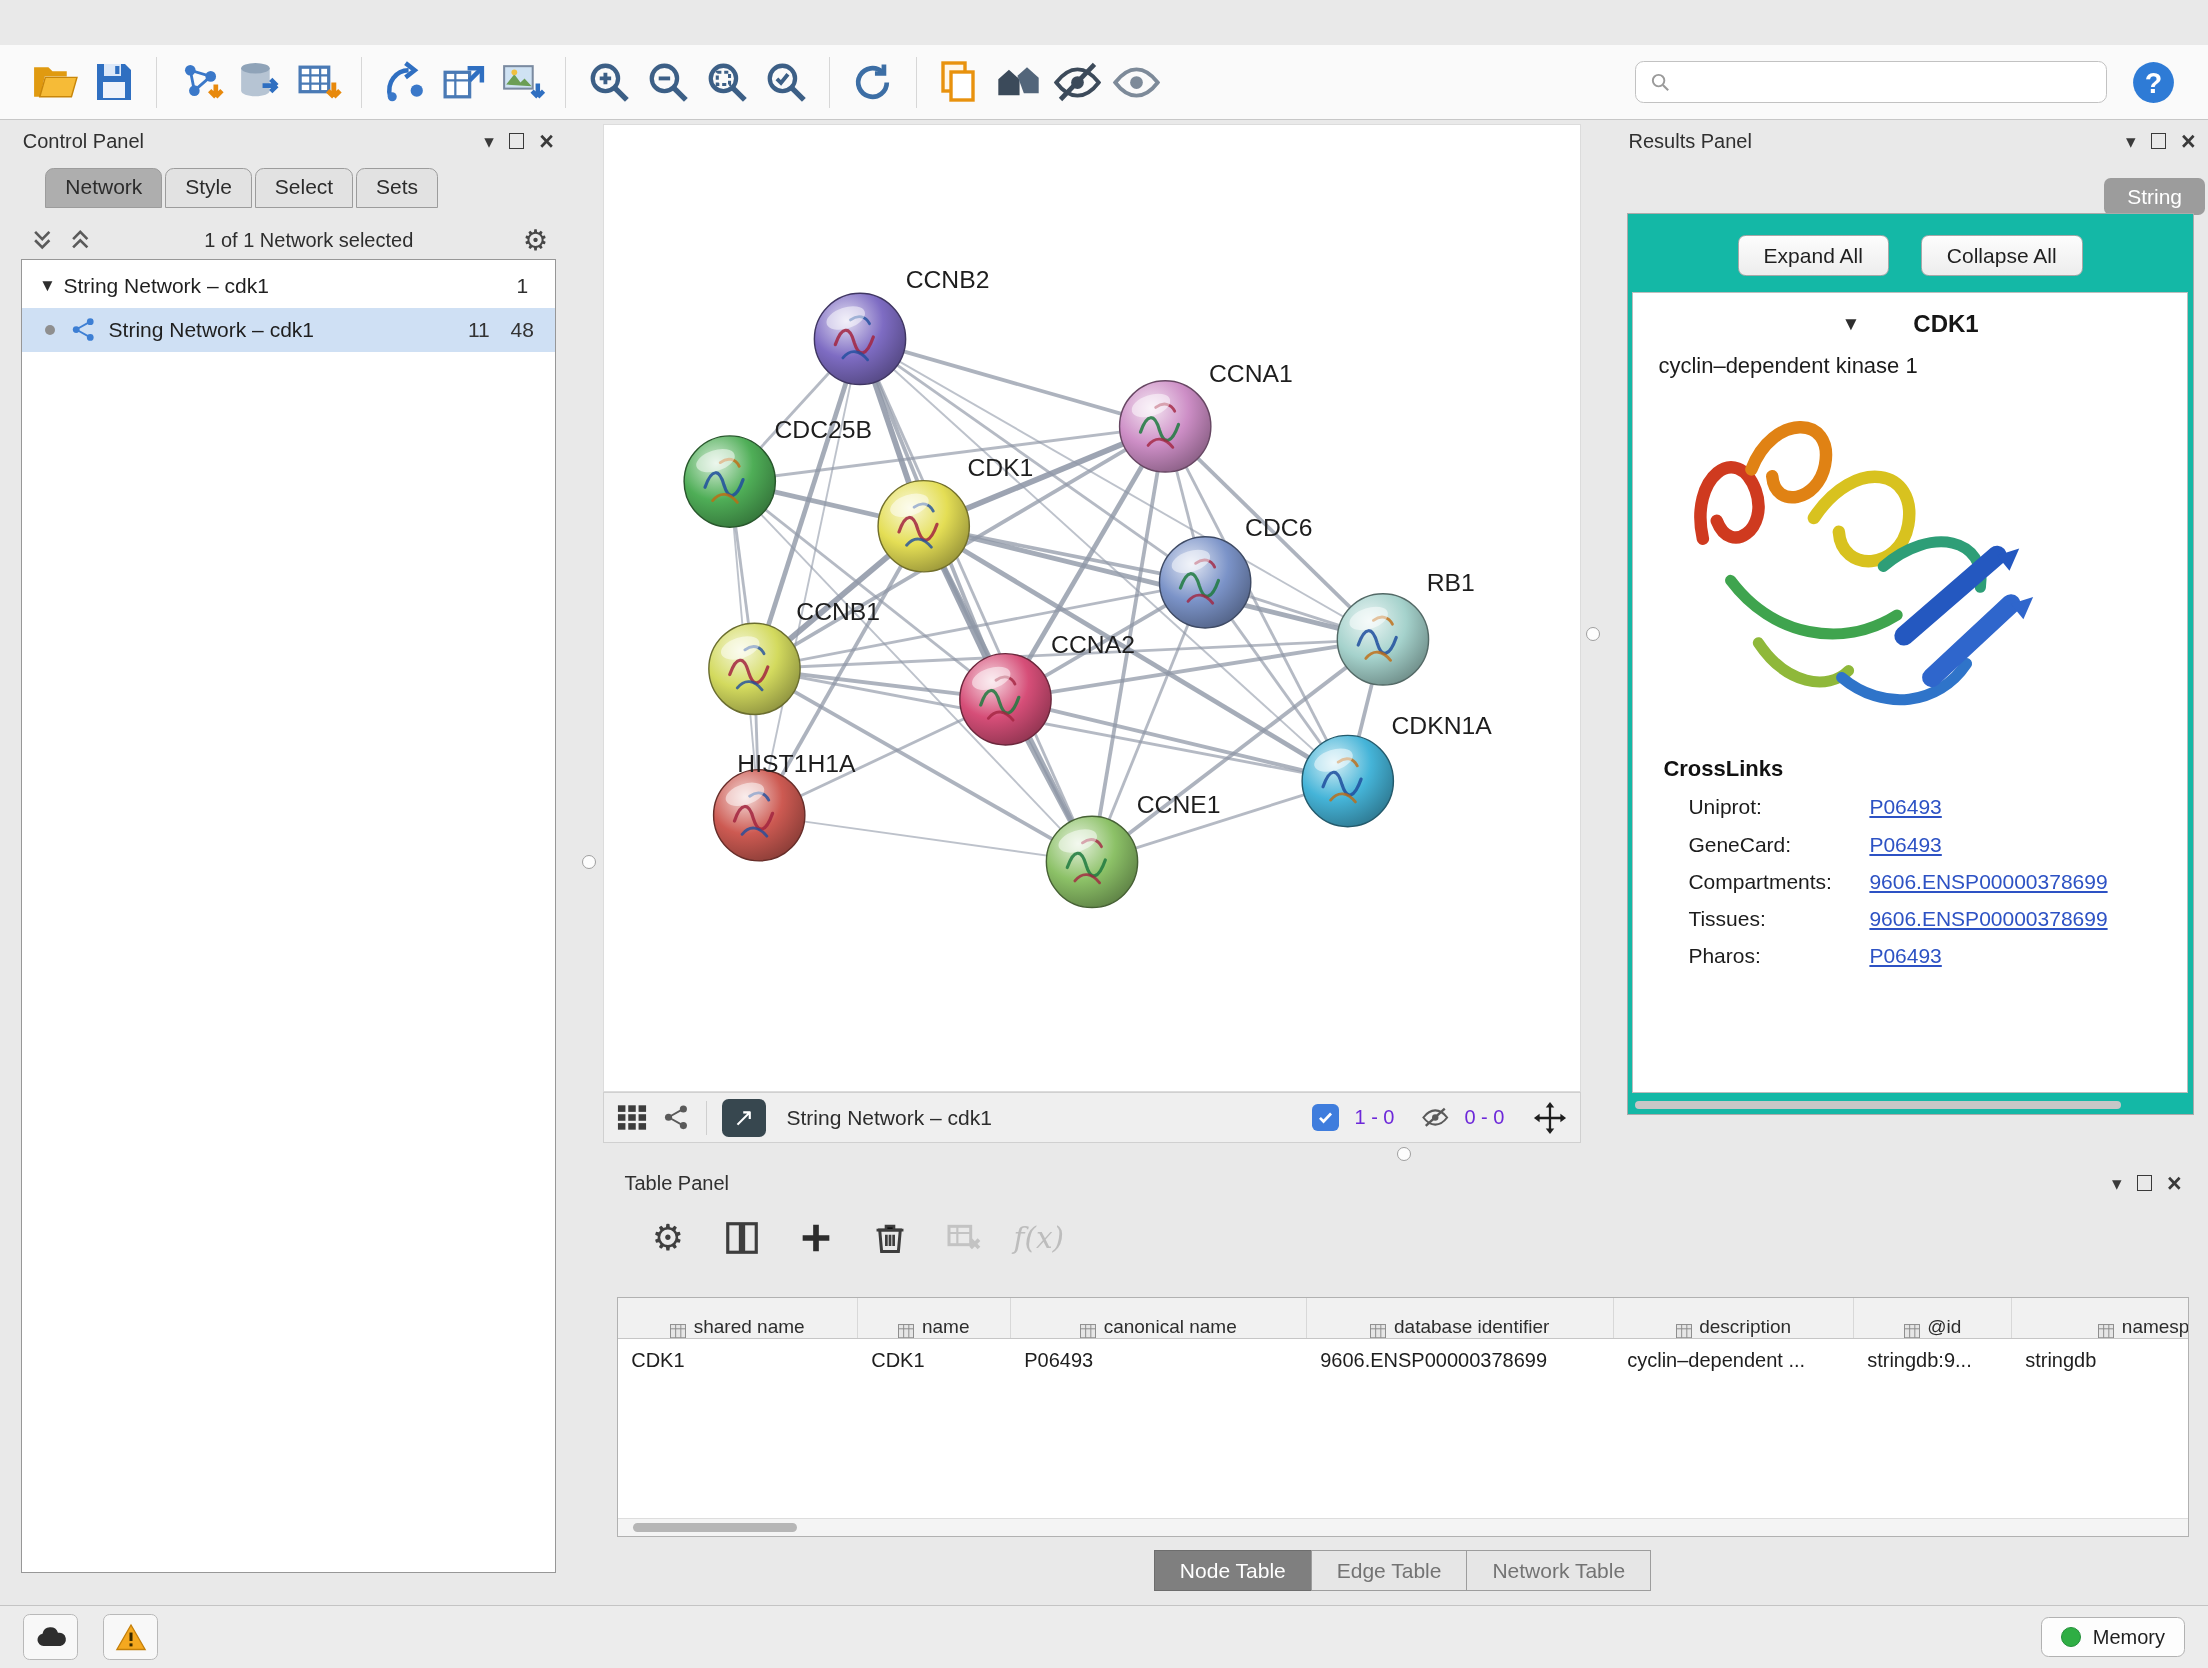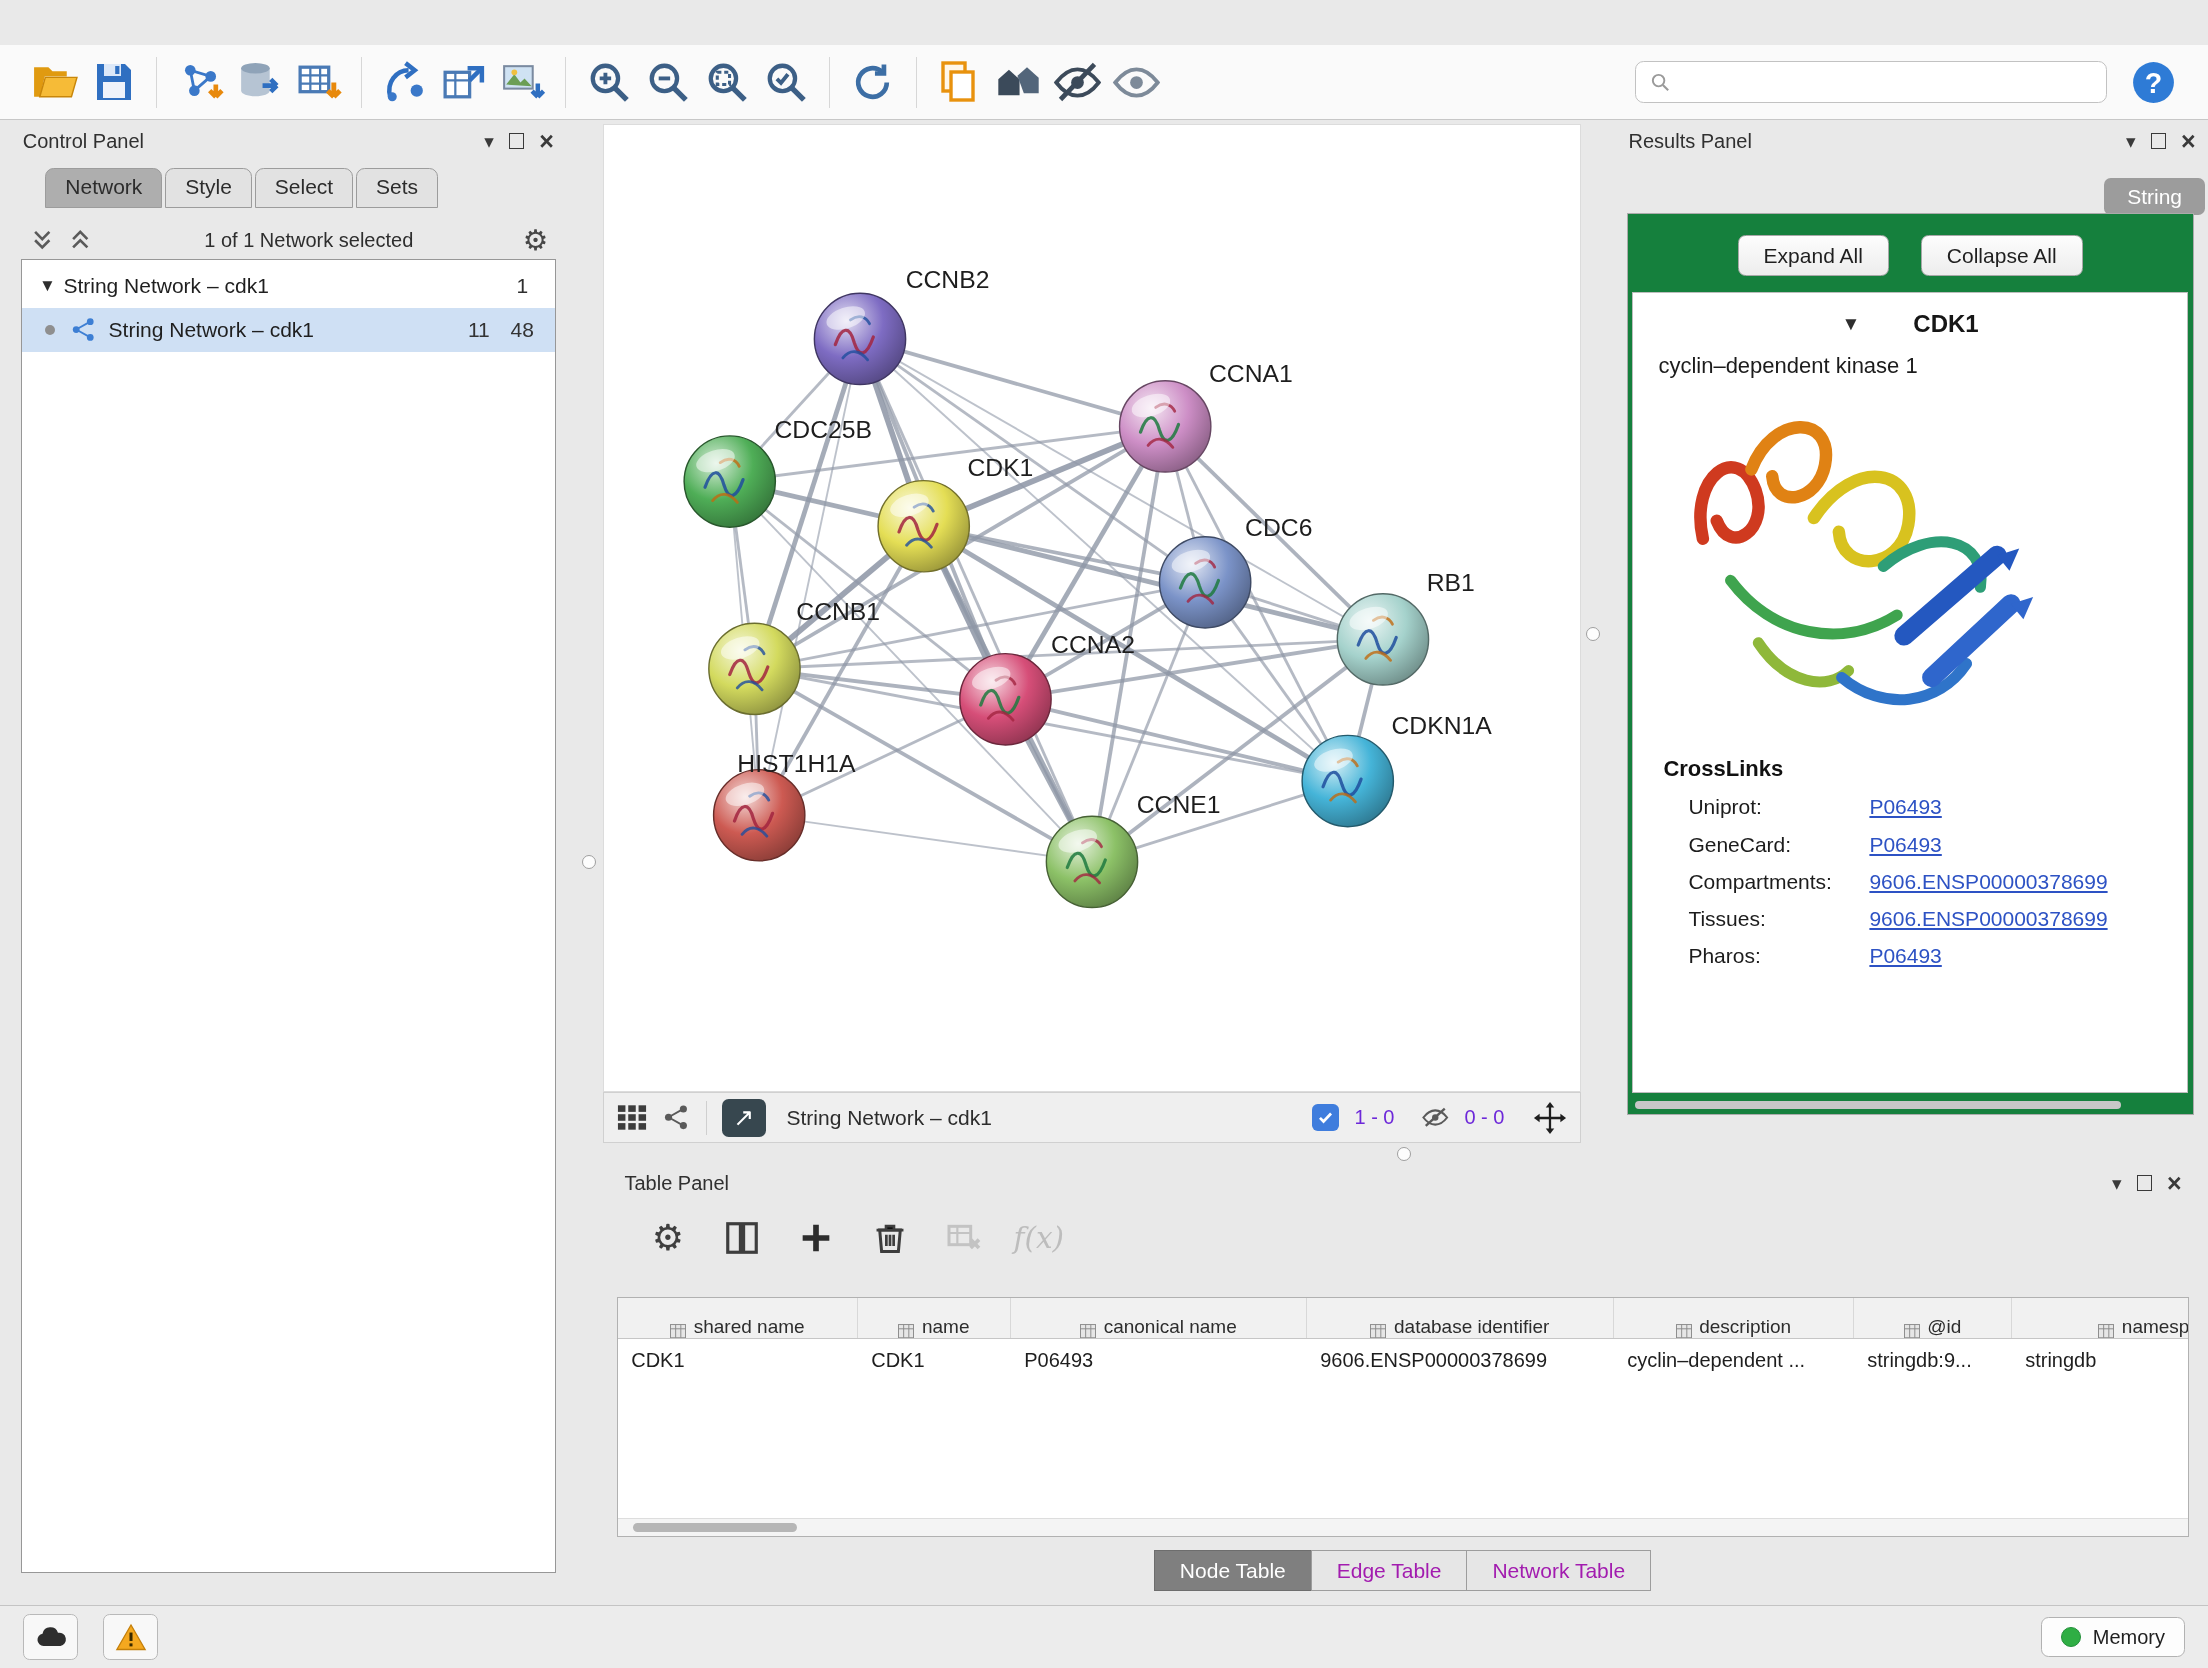--- a/index.html
+++ b/index.html
@@ -43,21 +43,21 @@
   .nf-sep{width:1px;height:34px;background:#cfcfcf;}
   .nf-dark-btn{width:44px;height:38px;border-radius:6.7px;background:#37474f;color:#fff;display:flex;align-items:center;justify-content:center;font-size:25px;}
   .nf-title{margin-left:5.7px;}
   .nf-right{margin-left:auto;display:flex;align-items:center;gap:15px;color:#6d28d9;font-size:20px;text-align:center;}
   .nf-check{width:27.6px;height:27.6px;border-radius:5.7px;background:#3f7ddd;display:flex;align-items:center;justify-content:center;}
   .split-dot{position:absolute;width:12.4px;height:12.4px;border-radius:50%;background:#fdfdfd;border:1px solid #9f9f9f;}
   
   .results-panel{position:absolute;left:1619px;top:124px;width:586px;height:991px;}
   .rp-badge-row{display:flex;justify-content:flex-end;margin-top:20px;}
   .rp-badge{background:#9c9c9c;color:#fff;font-size:21px;padding:6.7px 23px;border-radius:6.7px;}
-  .rp-box{position:absolute;left:7.6px;right:11.4px;top:89px;bottom:0;border:1px solid #ababab;background:#15803d;}
+  .rp-box{position:absolute;left:7.6px;right:11.4px;top:89px;bottom:0;border:1px solid #ababab;background:#14b8a6;}
   .rp-buttons{display:flex;justify-content:center;gap:32px;padding:21px 0 19px;}
   .rp-btn{font-size:21px;color:#1f1f1f;background:linear-gradient(#fdfdfd,#ededed);border:1px solid #a8a8a8;border-radius:7.6px;padding:7.6px 25px;}
   .cdk-box{position:absolute;left:4.8px;right:4.8px;top:78px;bottom:21px;background:#fff;border:1px solid #bdbdbd;overflow:hidden;}
   .cdk-head{display:flex;align-items:center;justify-content:center;gap:53px;margin-top:17px;font-size:24px;font-weight:bold;color:#161616;}
   .cdk-arrow{font-size:19px;font-weight:normal;color:#2e2e2e;}
   .cdk-desc{margin:15px 0 0 25px;font-size:22px;color:#1c1c1c;}
   .protein-wrap{margin:21px 0 0 42px;}
   .cl-title{margin:23px 0 0 30px;font-size:22px;font-weight:bold;color:#111;}
   .cl-row{display:flex;margin:13.3px 0 0 55px;font-size:21px;}
   .cl-label{width:181px;color:#1c1c1c;}
@@ -69,21 +69,21 @@
   .tp-tool{width:49px;height:49px;display:flex;align-items:center;justify-content:center;}
   .fx{font-family:"DejaVu Serif",serif;font-style:italic;color:#bdbdbd;font-size:29.5px;}
   .tbl-box{position:absolute;left:1.9px;right:1.9px;top:131px;height:238px;background:#fff;border:1px solid #b1b1b1;overflow:hidden;}
   .thead{display:flex;background:#f1f1f1;border-bottom:1px solid #c6c6c6;height:40px;width:1902px;}
   .th{display:flex;align-items:flex-end;justify-content:center;gap:7.6px;font-size:19px;color:#2d2d2d;border-right:1px solid #d8d8d8;box-sizing:border-box;flex:0 0 auto;overflow:hidden;white-space:nowrap;}
   .trow{display:flex;height:42px;width:1902px;}
   .td{display:flex;align-items:center;font-size:20px;color:#1e1e1e;padding-left:13.3px;box-sizing:border-box;flex:0 0 auto;overflow:hidden;white-space:nowrap;}
   .tbl-hscroll{position:absolute;left:0;right:0;bottom:0;height:17px;background:#f4f4f4;border-top:1px solid #ddd;}
   .tbl-thumb{position:absolute;left:15px;top:3.8px;width:164px;height:9.5px;background:#b6b6b6;border-radius:4.8px;}
   .tbl-tabs{position:absolute;left:0;right:0;top:384px;display:flex;justify-content:center;}
-  .tbl-tab{font-size:21px;padding:7.6px 25px;border:1px solid #9d9d9d;background:#e6e6e6;color:#a21caf;margin-left:-1px;}
+  .tbl-tab{font-size:21px;padding:7.6px 25px;border:1px solid #9d9d9d;background:#e6e6e6;color:#737373;margin-left:-1px;}
   .tbl-tab.selected{background:#7f7f7f;color:#fff;border-color:#6d6d6d;}
   
   .statusbar{position:absolute;left:0;top:1605px;width:100%;height:63px;background:#ececec;border-top:1px solid #c4c4c4;display:flex;align-items:center;padding:0 23px;box-sizing:border-box;}
   .sb-btn{width:53px;height:44px;border:1px solid #b9b9b9;border-radius:6.7px;background:#f8f8f8;display:flex;align-items:center;justify-content:center;margin-right:25px;}
   .memory-btn{margin-left:auto;display:flex;align-items:center;gap:11.4px;border:1px solid #b2b2b2;border-radius:7.6px;background:#fdfdfd;padding:7.6px 19px;font-size:20px;color:#1f1f1f;}
   .mem-dot{width:18px;height:18px;border-radius:50%;background:#2fae44;border:1px solid #23903a;}
   svg{display:block;}
 </style>
 </head>
 <body>

